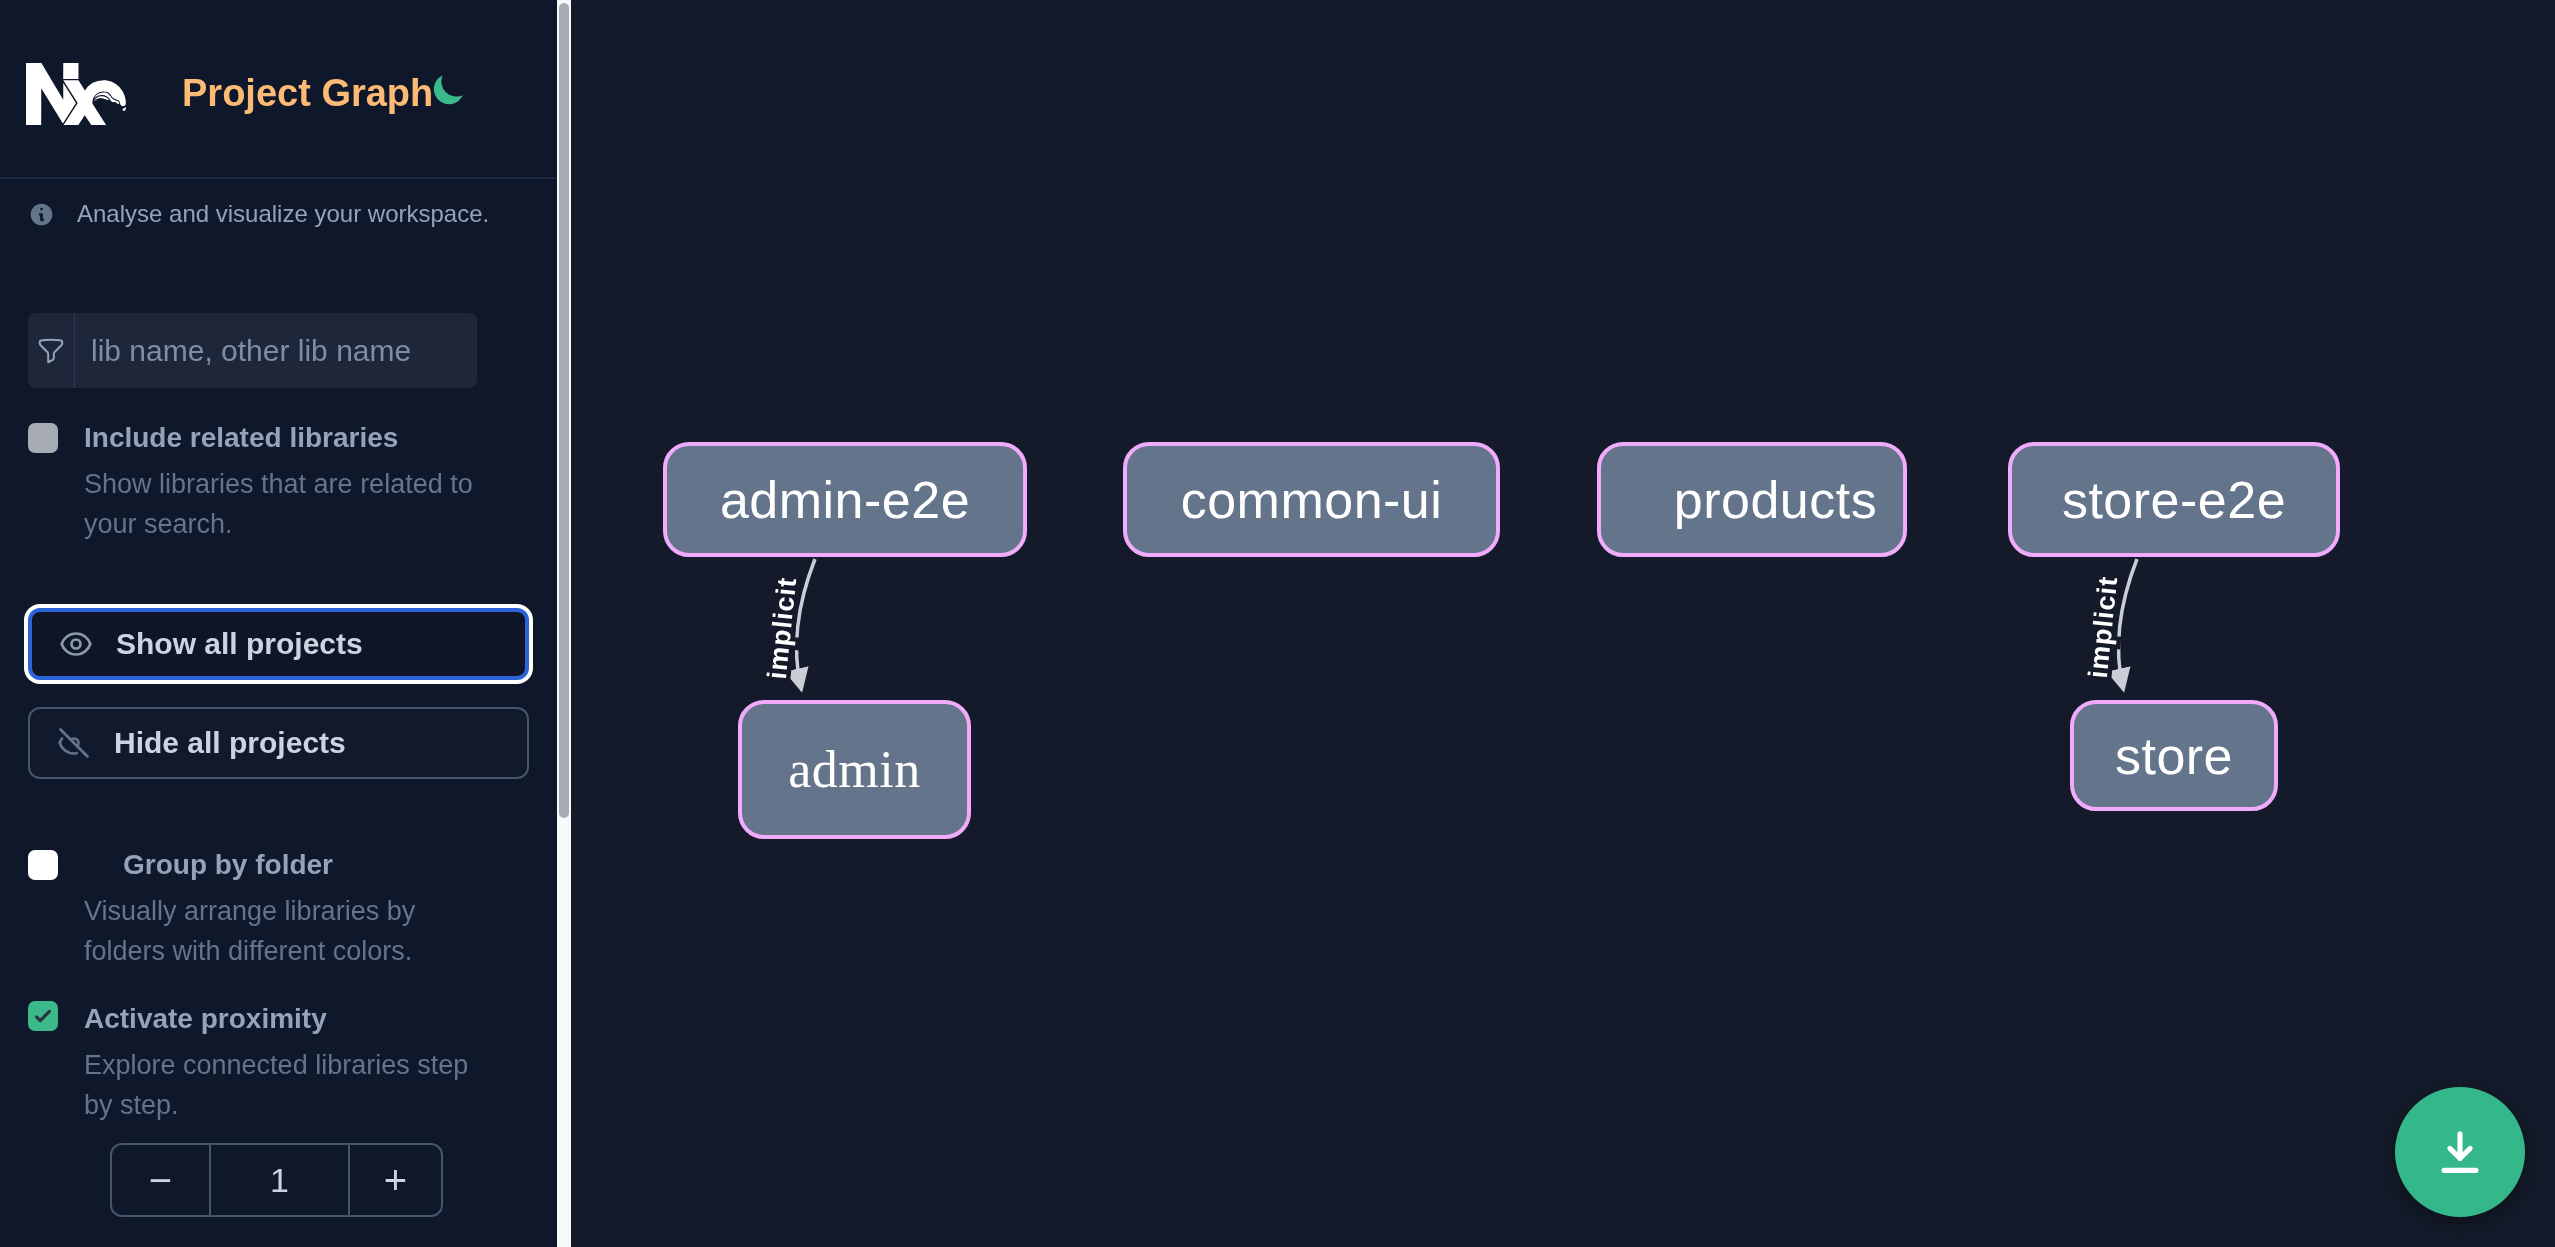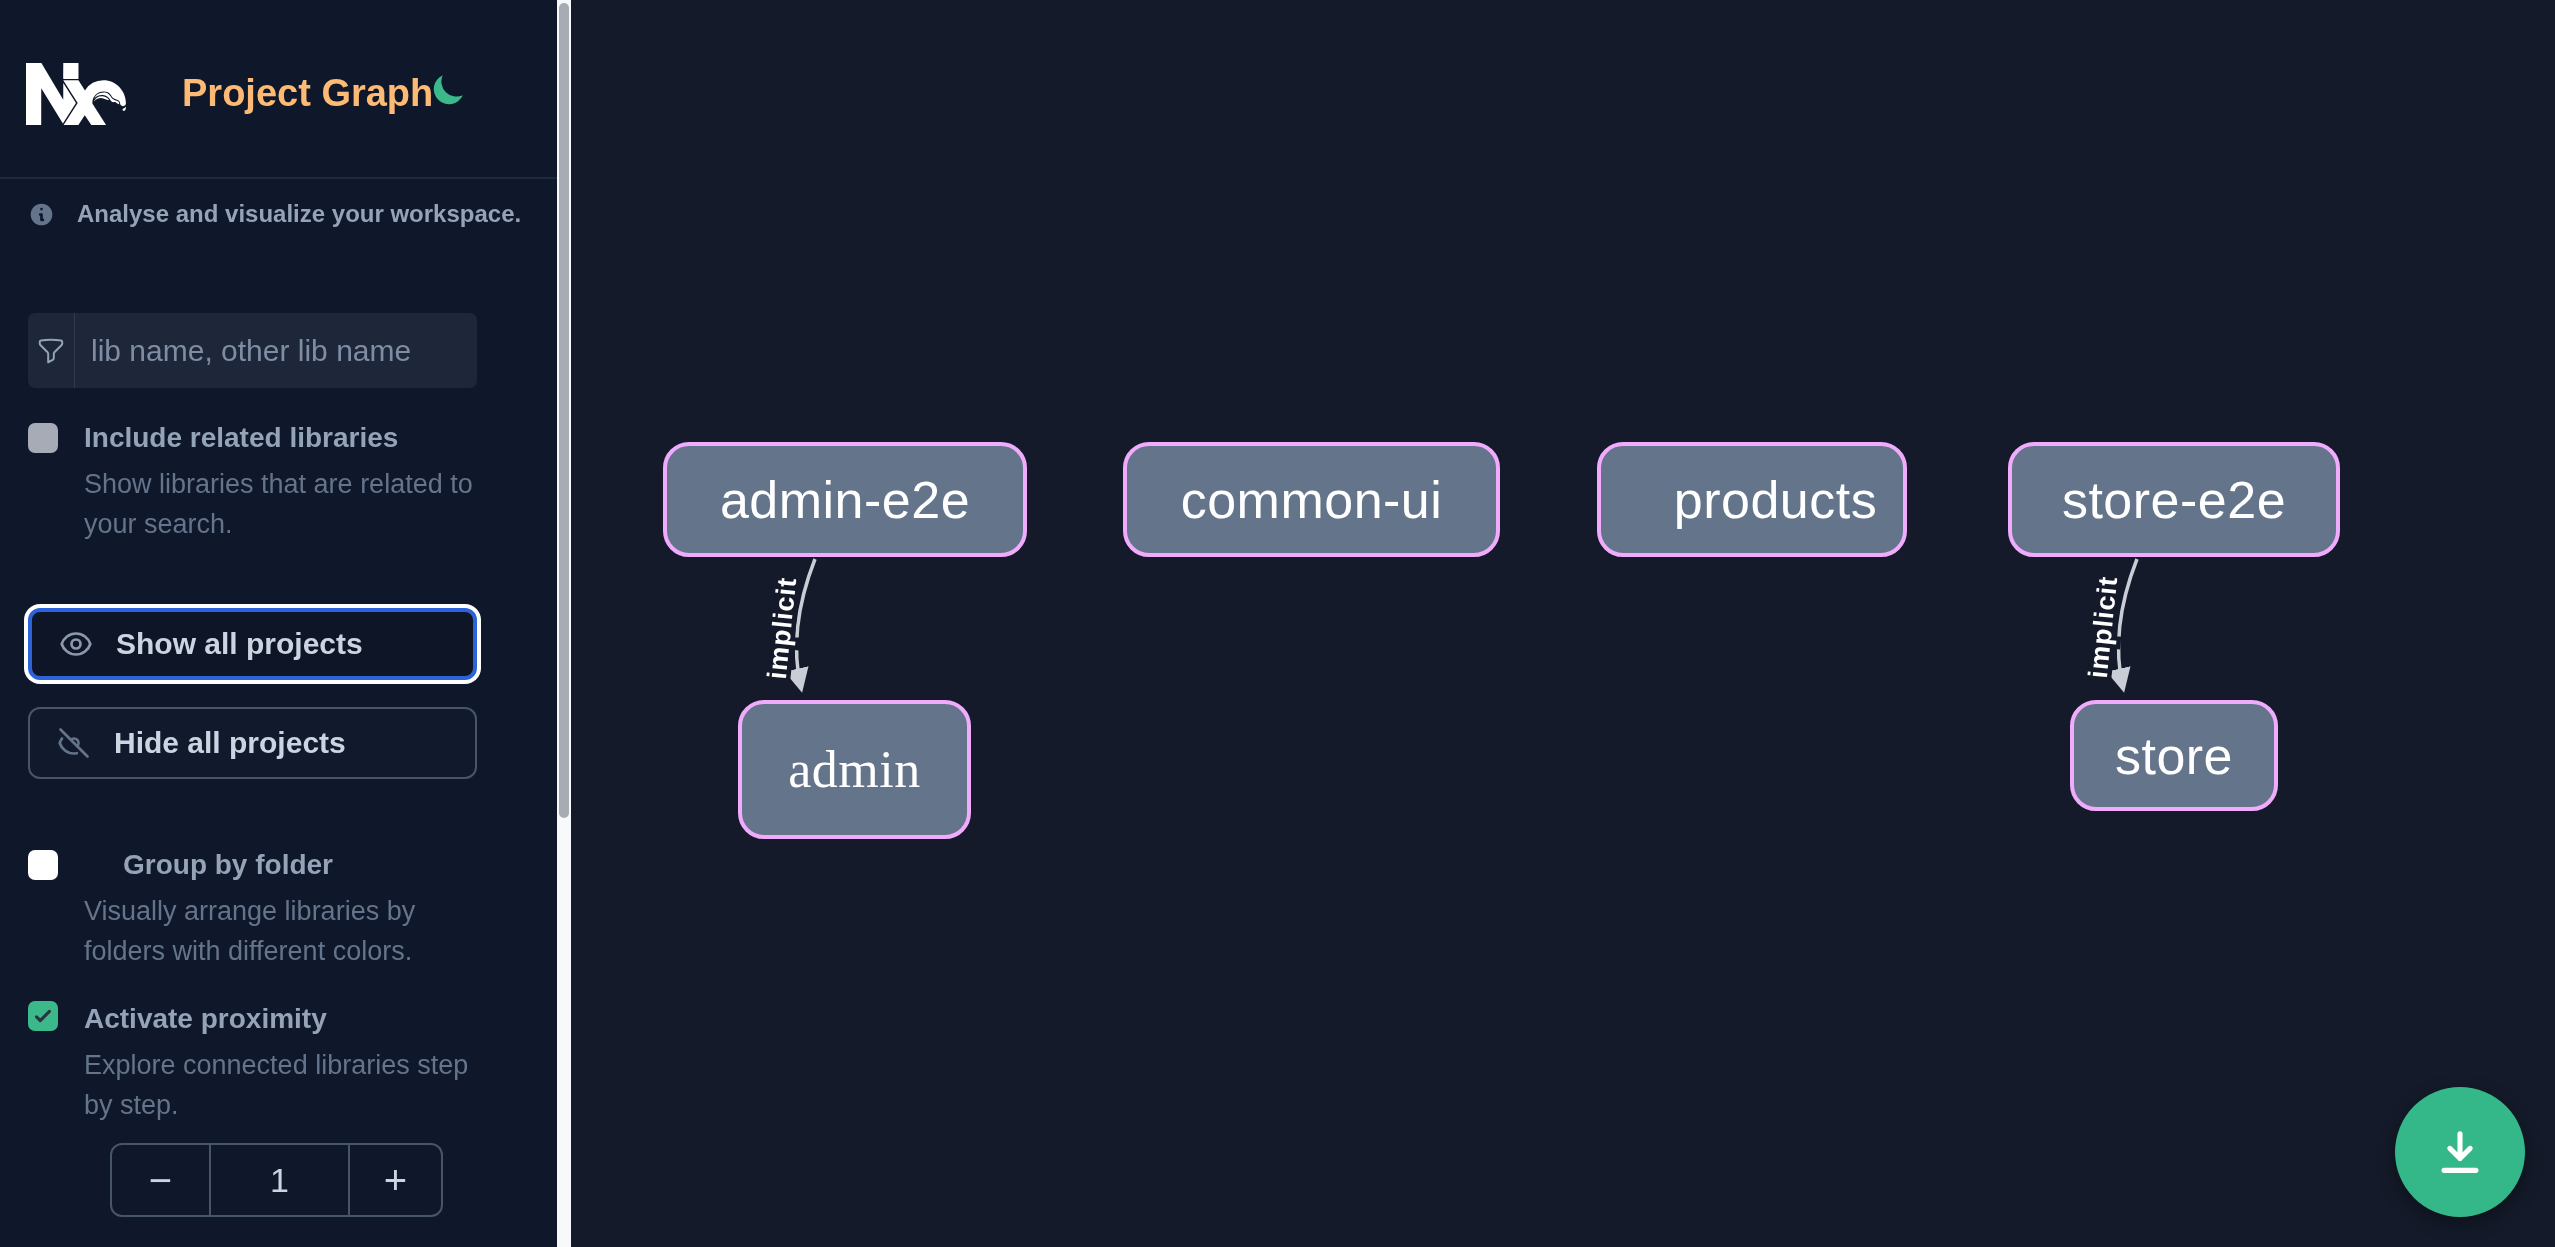--- a/index.html
+++ b/index.html
@@ -26,21 +26,21 @@
     position:absolute;left:0;top:0;width:557px;height:1247px;z-index:5;
     background:#0f172a;
   }
   #sb-scroll-track{position:absolute;left:557px;top:0;width:14px;height:1247px;z-index:6;background:#f8f9fa;}
   #sb-scroll-thumb{position:absolute;left:2px;top:3px;width:10px;height:815px;border-radius:5px;background:#a6abb4;}
   #hdr-divider{position:absolute;left:0;top:177px;width:557px;height:2px;background:#1d2940;}
   #logo{position:absolute;left:26px;top:44px;width:100px;height:100px;}
   #title{position:absolute;left:182px;top:72px;font-size:38px;font-weight:600;color:#fdba74;}
   #theme-toggle{position:absolute;left:430px;top:70px;width:38px;height:38px;background:none;border:none;padding:0;cursor:pointer;}
   #info-row{position:absolute;left:28px;top:200px;display:flex;align-items:center;gap:22px;}
-  #info-row .txt{font-size:24px;font-weight:700;color:#94a3b8;}
+  #info-row .txt{font-size:24px;font-weight:400;color:#94a3b8;}
   
   #search-box{
     position:absolute;left:28px;top:313px;width:449px;height:75px;box-sizing:border-box;
     background:#1d2739;border-radius:7px;display:flex;align-items:stretch;overflow:hidden;
   }
   #search-icon-cell{width:57px;display:flex;align-items:center;justify-content:center;border-right:1px solid #2e3b52;}
   #search-input{
     flex:1;background:transparent;border:none;outline:none;color:#cbd5e1;
     font-size:30px;padding:0 0 0 16px;font-family:"Liberation Sans",sans-serif;
   }
@@ -51,21 +51,21 @@
     position:absolute;left:0;width:30px;height:30px;border-radius:7px;box-sizing:border-box;cursor:pointer;
     display:flex;align-items:center;justify-content:center;
   }
   .cb.gray{background:#a6abb5;}
   .cb.white{background:#ffffff;}
   .cb.green{background:#3bb98a;}
   .opt-label{position:absolute;left:56px;font-size:28px;font-weight:600;color:#94a3b8;line-height:36px;cursor:pointer;}
   .opt-desc{position:absolute;left:56px;font-size:27px;font-weight:400;color:#64748b;line-height:40px;}
   
   .sb-btn{
-    position:absolute;left:28px;width:449px;height:72px;box-sizing:border-box;
+    position:absolute;left:28px;width:501px;height:72px;box-sizing:border-box;
     display:flex;align-items:center;gap:22px;padding:0 0 0 26px;
     background:#0e1526;border-radius:12px;cursor:pointer;
     font-family:"Liberation Sans",sans-serif;font-size:30px;font-weight:600;color:#cbd5e1;
   }
   #btn-show{top:608px;border:4px solid #2c63d9;box-shadow:0 0 0 4px #ffffff;}
   #btn-hide{top:707px;border:2px solid #475569;background:#111a2d;}
   
   #stepper{
     position:absolute;left:110px;top:1143px;width:333px;height:74px;box-sizing:border-box;
     border:2px solid #475569;border-radius:12px;display:flex;overflow:hidden;

